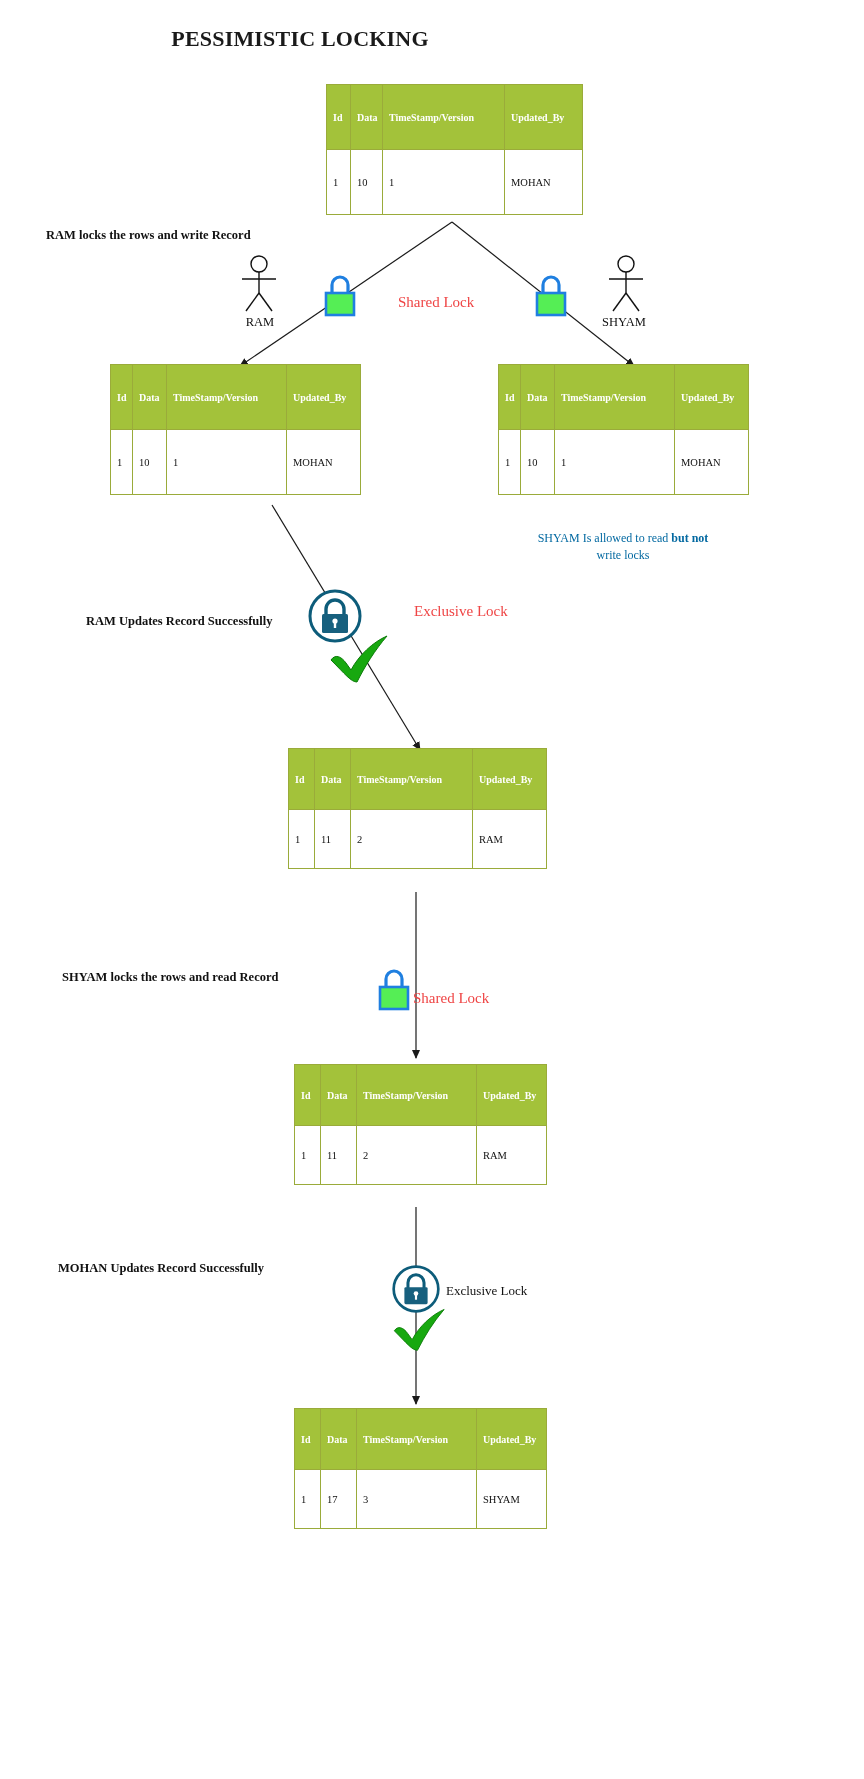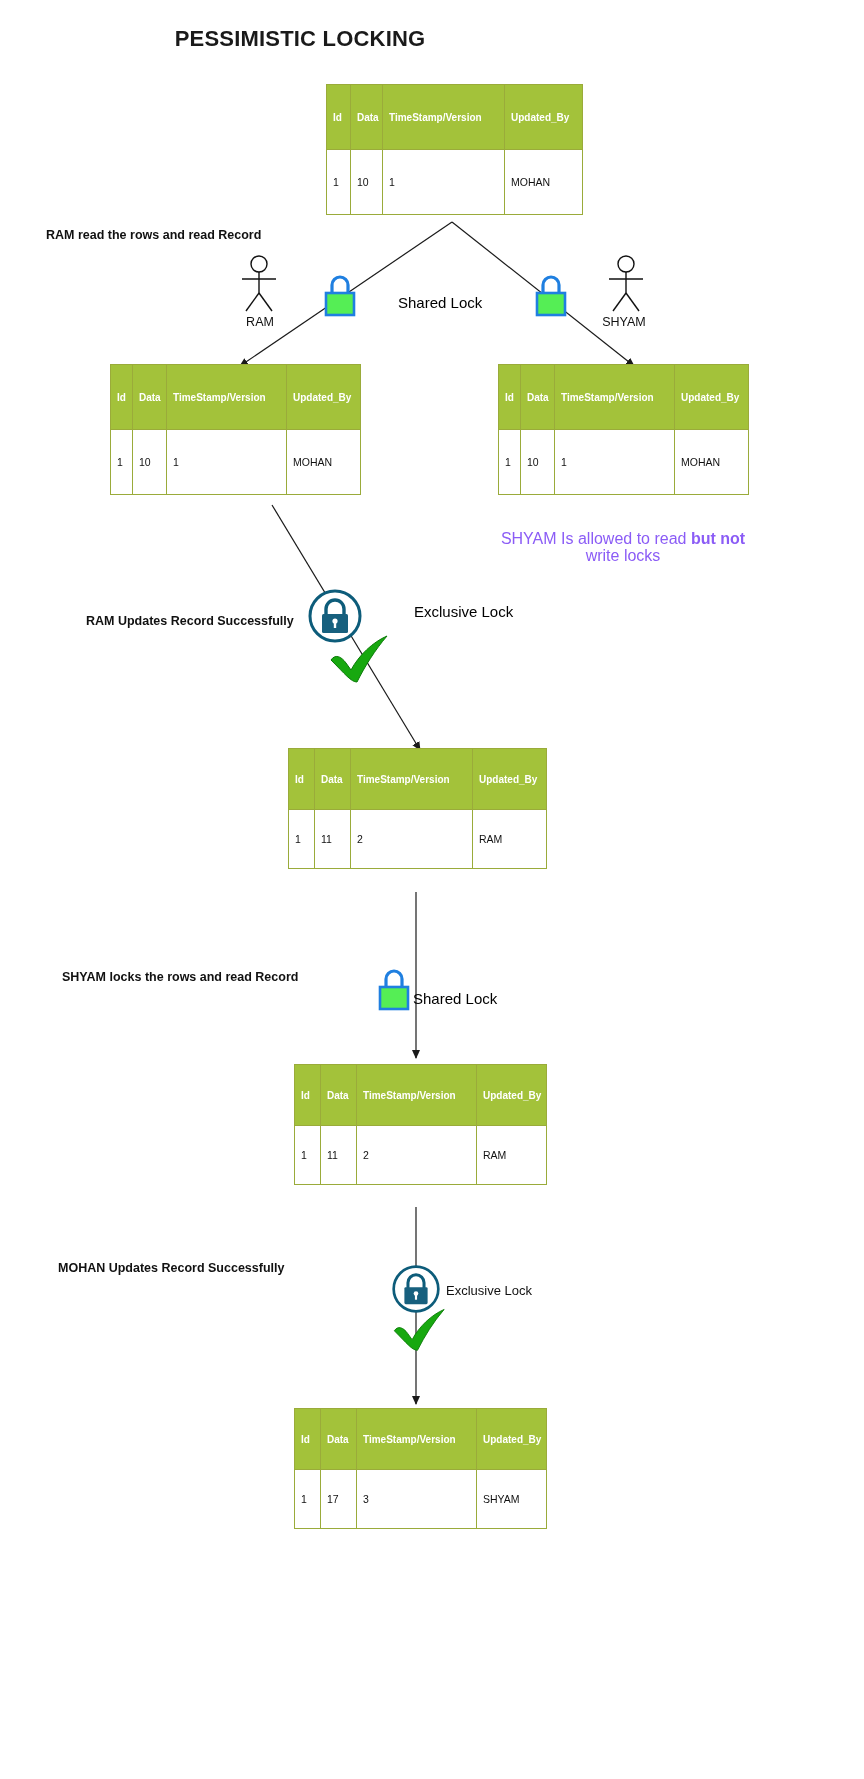--- a/index.html
+++ b/index.html
@@ -1,20 +1,20 @@
 <!DOCTYPE html>
 <html><head>
 <meta charset="utf-8">
 <style>
   html,body{margin:0;padding:0;}
   body{
     width:864px;height:1779px;position:relative;background:#ffffff;
     font-family:"Liberation Sans", sans-serif;overflow:hidden;
   }
-  .stage{position:absolute;left:0;top:0;width:864px;height:1779px;}
+  .stage{position:absolute;left:0;top:0;width:864px;height:1779px;font-family:Liberation Serif, serif;}
   .abs{position:absolute;}
 
   
   .title{
     left:0;top:26px;width:600px;text-align:center;
     font-size:22px;font-weight:bold;color:#1a1a1a;letter-spacing:.2px;
   }
 
   
   .tbl{position:absolute;border-collapse:collapse;table-layout:fixed;
@@ -30,22 +30,22 @@
   .tbl td{
     background:#ffffff;color:#111111;font-weight:normal;height:64px;
     padding-left:6px;font-size:10.5px;
   }
   .tbl.small th{height:60px;}
   .tbl.small td{height:58px;}
 
   
   .lbl{font-size:12.5px;color:#111;}
   .lbl-bold{font-size:12.5px;font-weight:bold;color:#111;}
-  .lbl-lg{font-size:15px;color:#000000;}
-  .note{font-size:16px;color:#8b5cf6;text-align:center;line-height:17px;}
+  .lbl-lg{font-size:15px;color:#ef4444;}
+  .note{font-size:12px;color:#0369a1;text-align:center;line-height:17px;}
 
   
   .lock-shared{width:34px;height:44px;}
   .lock-excl{width:48px;height:48px;}
 
   
   .stick{width:44px;height:56px;}
 
   svg{display:block;overflow:visible;}
   .arrow-layer{position:absolute;left:0;top:0;width:864px;height:1779px;pointer-events:none;}
@@ -93,21 +93,21 @@
     <tbody>
         <tr>
       <td>1</td>
       <td>10</td>
       <td>1</td>
       <td>MOHAN</td>
     </tr>
       </tbody>
   </table>
 
-  <div class="abs lbl-bold" style="left:46px;top:228px;">RAM  read the rows and read Record</div>
+  <div class="abs lbl-bold" style="left:46px;top:228px;">RAM  locks the rows and write Record</div>
 
   <div class="abs stick" style="left:237px;top:255px;">
     <svg width="44" height="58" viewBox="0 0 44 58">
       <circle cx="22" cy="9" r="8" fill="#ffffff" stroke="#111" stroke-width="1.4"></circle>
       <line x1="22" y1="17" x2="22" y2="38" stroke="#111" stroke-width="1.4"></line>
       <line x1="5" y1="24" x2="39" y2="24" stroke="#111" stroke-width="1.4"></line>
       <line x1="22" y1="38" x2="9" y2="56" stroke="#111" stroke-width="1.4"></line>
       <line x1="22" y1="38" x2="35" y2="56" stroke="#111" stroke-width="1.4"></line>
     </svg>
   </div>

